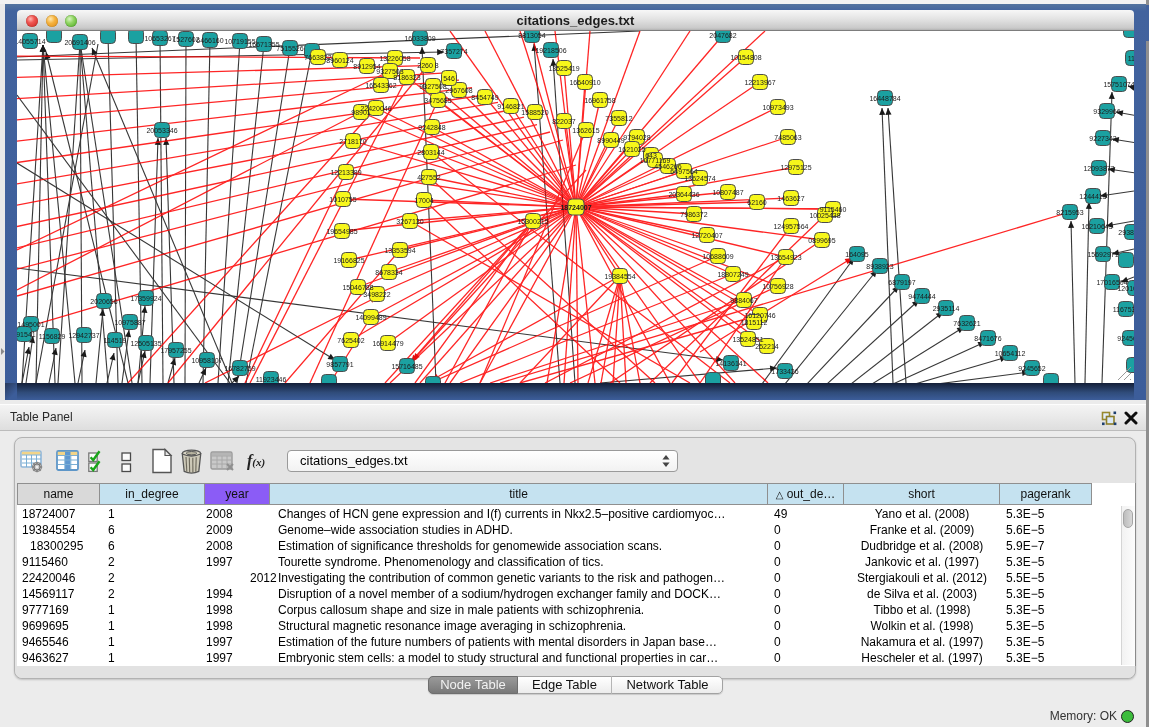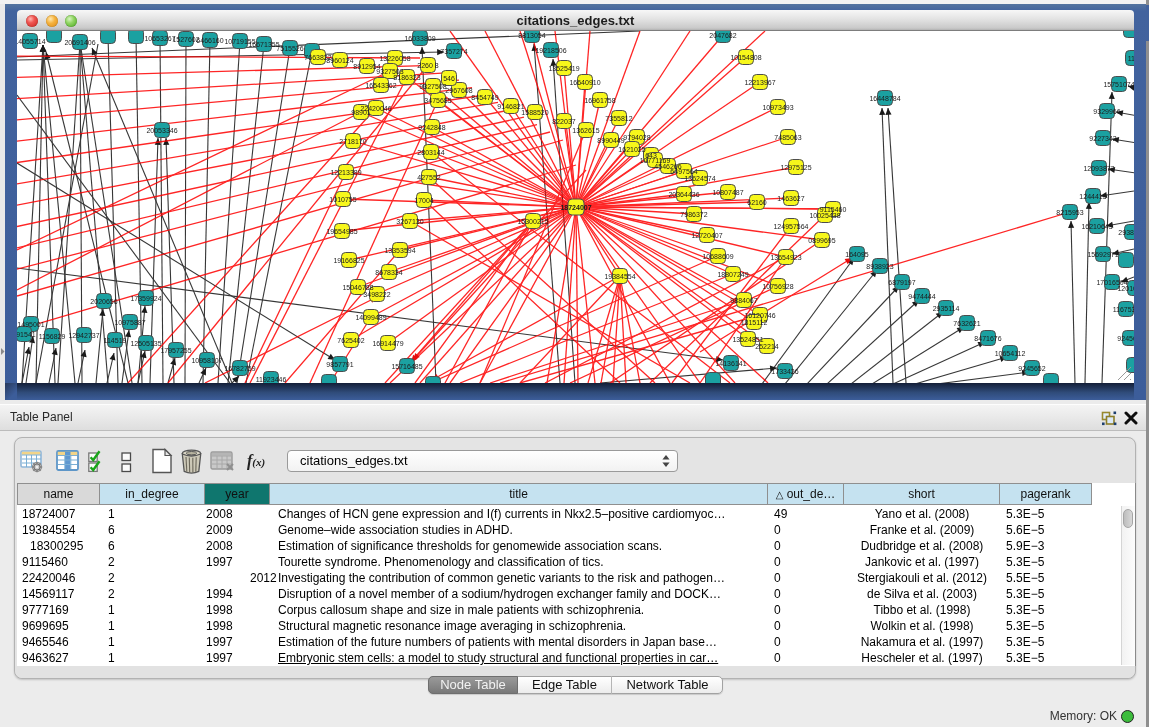--- a/index.html
+++ b/index.html
@@ -784,21 +784,21 @@
 <div class="abs" style="left:287px;top:450px;width:391px;height:22px;background:linear-gradient(180deg,#ffffff,#f2f2f2);border:1px solid #9a9a9a;border-radius:4px;box-sizing:border-box"></div>
 <div class="abs" style="left:300px;top:451px;height:20px;line-height:20px;font-size:13px;color:#000">citations_edges.txt</div>
 <svg class="abs" style="left:661px;top:455px" width="10" height="12" viewBox="0 0 10 12">
     <path d="M5 0 L8.6 4.4 H1.4 Z" fill="#444"></path>
     <path d="M5 12 L1.4 7.6 H8.6 Z" fill="#444"></path>
   </svg>
 
 <div class="abs" style="left:17px;top:483px;width:1118px;height:183px;background:#fff;border-bottom:1px solid #8a8a8a"></div>
 <div style="position:absolute;left:18px;top:483px;width:82px;height:22px;background:#d9d9d9;border-right:1px solid #8f8f8f;border-top:1px solid #8f8f8f;border-bottom:1px solid #8f8f8f;box-sizing:border-box;text-align:center;line-height:21px;font-size:12px;color:#111">name</div>
 <div style="position:absolute;left:100px;top:483px;width:105px;height:22px;background:#c5e2f0;border-right:1px solid #8f8f8f;border-top:1px solid #8f8f8f;border-bottom:1px solid #8f8f8f;box-sizing:border-box;text-align:center;line-height:21px;font-size:12px;color:#111">in_degree</div>
-<div style="position:absolute;left:205px;top:483px;width:65px;height:22px;background:#0f766e;border-right:1px solid #8f8f8f;border-top:1px solid #8f8f8f;border-bottom:1px solid #8f8f8f;box-sizing:border-box;text-align:center;line-height:21px;font-size:12px;color:#111">year</div>
+<div style="position:absolute;left:205px;top:483px;width:65px;height:22px;background:#8b5cf6;border-right:1px solid #8f8f8f;border-top:1px solid #8f8f8f;border-bottom:1px solid #8f8f8f;box-sizing:border-box;text-align:center;line-height:21px;font-size:12px;color:#111">year</div>
 <div style="position:absolute;left:270px;top:483px;width:498px;height:22px;background:#c5e2f0;border-right:1px solid #8f8f8f;border-top:1px solid #8f8f8f;border-bottom:1px solid #8f8f8f;box-sizing:border-box;text-align:center;line-height:21px;font-size:12px;color:#111">title</div>
 <div style="position:absolute;left:768px;top:483px;width:76px;height:22px;background:#c5e2f0;border-right:1px solid #8f8f8f;border-top:1px solid #8f8f8f;border-bottom:1px solid #8f8f8f;box-sizing:border-box;text-align:center;line-height:21px;font-size:12px;color:#111"><span style="font-size:10px">△</span> out_de…</div>
 <div style="position:absolute;left:844px;top:483px;width:156px;height:22px;background:#c5e2f0;border-right:1px solid #8f8f8f;border-top:1px solid #8f8f8f;border-bottom:1px solid #8f8f8f;box-sizing:border-box;text-align:center;line-height:21px;font-size:12px;color:#111">short</div>
 <div style="position:absolute;left:1000px;top:483px;width:92px;height:22px;background:#c5e2f0;border-right:1px solid #8f8f8f;border-top:1px solid #8f8f8f;border-bottom:1px solid #8f8f8f;box-sizing:border-box;text-align:center;line-height:21px;font-size:12px;color:#111">pagerank</div>
 <div style="position:absolute;left:17px;top:483px;width:1px;height:22px;background:#8f8f8f"></div>
 <div style="position:absolute;left:18px;top:506px;width:82px;height:16px;font-size:12px;line-height:16px;color:#000;white-space:nowrap;overflow:hidden;padding-left:4px;box-sizing:border-box;">18724007</div>
 <div style="position:absolute;left:100px;top:506px;width:105px;height:16px;font-size:12px;line-height:16px;color:#000;white-space:nowrap;overflow:hidden;padding-left:8px;box-sizing:border-box;">1</div>
 <div style="position:absolute;left:205px;top:506px;width:65px;height:16px;font-size:12px;line-height:16px;color:#000;white-space:nowrap;overflow:hidden;padding-left:1px;box-sizing:border-box;">2008</div>
 <div style="position:absolute;left:270px;top:506px;width:498px;height:16px;font-size:12px;line-height:16px;color:#000;white-space:nowrap;overflow:hidden;padding-left:8px;box-sizing:border-box;">Changes of HCN gene expression and I(f) currents in Nkx2.5–positive cardiomyoc…</div>
 <div style="position:absolute;left:768px;top:506px;width:76px;height:16px;font-size:12px;line-height:16px;color:#000;white-space:nowrap;overflow:hidden;padding-left:6px;box-sizing:border-box;">49</div>
@@ -810,21 +810,21 @@
 <div style="position:absolute;left:270px;top:522px;width:498px;height:16px;font-size:12px;line-height:16px;color:#000;white-space:nowrap;overflow:hidden;padding-left:8px;box-sizing:border-box;">Genome–wide association studies in ADHD.</div>
 <div style="position:absolute;left:768px;top:522px;width:76px;height:16px;font-size:12px;line-height:16px;color:#000;white-space:nowrap;overflow:hidden;padding-left:6px;box-sizing:border-box;">0</div>
 <div style="position:absolute;left:844px;top:522px;width:156px;height:16px;font-size:12px;line-height:16px;color:#000;white-space:nowrap;overflow:hidden;text-align:center;">Franke et al. (2009)</div>
 <div style="position:absolute;left:1000px;top:522px;width:92px;height:16px;font-size:12px;line-height:16px;color:#000;white-space:nowrap;overflow:hidden;padding-left:6px;box-sizing:border-box;">5.6E−5</div>
 <div style="position:absolute;left:18px;top:538px;width:82px;height:16px;font-size:12px;line-height:16px;color:#000;white-space:nowrap;overflow:hidden;padding-left:4px;box-sizing:border-box;margin-left:8px;">18300295</div>
 <div style="position:absolute;left:100px;top:538px;width:105px;height:16px;font-size:12px;line-height:16px;color:#000;white-space:nowrap;overflow:hidden;padding-left:8px;box-sizing:border-box;">6</div>
 <div style="position:absolute;left:205px;top:538px;width:65px;height:16px;font-size:12px;line-height:16px;color:#000;white-space:nowrap;overflow:hidden;padding-left:1px;box-sizing:border-box;">2008</div>
 <div style="position:absolute;left:270px;top:538px;width:498px;height:16px;font-size:12px;line-height:16px;color:#000;white-space:nowrap;overflow:hidden;padding-left:8px;box-sizing:border-box;">Estimation of significance thresholds for genomewide association scans.</div>
 <div style="position:absolute;left:768px;top:538px;width:76px;height:16px;font-size:12px;line-height:16px;color:#000;white-space:nowrap;overflow:hidden;padding-left:6px;box-sizing:border-box;">0</div>
 <div style="position:absolute;left:844px;top:538px;width:156px;height:16px;font-size:12px;line-height:16px;color:#000;white-space:nowrap;overflow:hidden;text-align:center;">Dudbridge et al. (2008)</div>
-<div style="position:absolute;left:1000px;top:538px;width:92px;height:16px;font-size:12px;line-height:16px;color:#000;white-space:nowrap;overflow:hidden;padding-left:6px;box-sizing:border-box;">5.9E−3</div>
+<div style="position:absolute;left:1000px;top:538px;width:92px;height:16px;font-size:12px;line-height:16px;color:#000;white-space:nowrap;overflow:hidden;padding-left:6px;box-sizing:border-box;">5.9E−7</div>
 <div style="position:absolute;left:18px;top:554px;width:82px;height:16px;font-size:12px;line-height:16px;color:#000;white-space:nowrap;overflow:hidden;padding-left:4px;box-sizing:border-box;">9115460</div>
 <div style="position:absolute;left:100px;top:554px;width:105px;height:16px;font-size:12px;line-height:16px;color:#000;white-space:nowrap;overflow:hidden;padding-left:8px;box-sizing:border-box;">2</div>
 <div style="position:absolute;left:205px;top:554px;width:65px;height:16px;font-size:12px;line-height:16px;color:#000;white-space:nowrap;overflow:hidden;padding-left:1px;box-sizing:border-box;">1997</div>
 <div style="position:absolute;left:270px;top:554px;width:498px;height:16px;font-size:12px;line-height:16px;color:#000;white-space:nowrap;overflow:hidden;padding-left:8px;box-sizing:border-box;">Tourette syndrome. Phenomenology and classification of tics.</div>
 <div style="position:absolute;left:768px;top:554px;width:76px;height:16px;font-size:12px;line-height:16px;color:#000;white-space:nowrap;overflow:hidden;padding-left:6px;box-sizing:border-box;">0</div>
 <div style="position:absolute;left:844px;top:554px;width:156px;height:16px;font-size:12px;line-height:16px;color:#000;white-space:nowrap;overflow:hidden;text-align:center;">Jankovic et al. (1997)</div>
 <div style="position:absolute;left:1000px;top:554px;width:92px;height:16px;font-size:12px;line-height:16px;color:#000;white-space:nowrap;overflow:hidden;padding-left:6px;box-sizing:border-box;">5.3E−5</div>
 <div style="position:absolute;left:18px;top:570px;width:82px;height:16px;font-size:12px;line-height:16px;color:#000;white-space:nowrap;overflow:hidden;padding-left:4px;box-sizing:border-box;">22420046</div>
 <div style="position:absolute;left:100px;top:570px;width:105px;height:16px;font-size:12px;line-height:16px;color:#000;white-space:nowrap;overflow:hidden;padding-left:8px;box-sizing:border-box;">2</div>
 <div style="position:absolute;left:205px;top:570px;width:65px;height:16px;font-size:12px;line-height:16px;color:#000;white-space:nowrap;overflow:hidden;padding-left:1px;box-sizing:border-box;margin-left:44px;">2012</div>
@@ -856,21 +856,21 @@
 <div style="position:absolute;left:18px;top:634px;width:82px;height:16px;font-size:12px;line-height:16px;color:#000;white-space:nowrap;overflow:hidden;padding-left:4px;box-sizing:border-box;">9465546</div>
 <div style="position:absolute;left:100px;top:634px;width:105px;height:16px;font-size:12px;line-height:16px;color:#000;white-space:nowrap;overflow:hidden;padding-left:8px;box-sizing:border-box;">1</div>
 <div style="position:absolute;left:205px;top:634px;width:65px;height:16px;font-size:12px;line-height:16px;color:#000;white-space:nowrap;overflow:hidden;padding-left:1px;box-sizing:border-box;">1997</div>
 <div style="position:absolute;left:270px;top:634px;width:498px;height:16px;font-size:12px;line-height:16px;color:#000;white-space:nowrap;overflow:hidden;padding-left:8px;box-sizing:border-box;">Estimation of the future numbers of patients with mental disorders in Japan base…</div>
 <div style="position:absolute;left:768px;top:634px;width:76px;height:16px;font-size:12px;line-height:16px;color:#000;white-space:nowrap;overflow:hidden;padding-left:6px;box-sizing:border-box;">0</div>
 <div style="position:absolute;left:844px;top:634px;width:156px;height:16px;font-size:12px;line-height:16px;color:#000;white-space:nowrap;overflow:hidden;text-align:center;">Nakamura et al. (1997)</div>
 <div style="position:absolute;left:1000px;top:634px;width:92px;height:16px;font-size:12px;line-height:16px;color:#000;white-space:nowrap;overflow:hidden;padding-left:6px;box-sizing:border-box;">5.3E−5</div>
 <div style="position:absolute;left:18px;top:650px;width:82px;height:16px;font-size:12px;line-height:16px;color:#000;white-space:nowrap;overflow:hidden;padding-left:4px;box-sizing:border-box;">9463627</div>
 <div style="position:absolute;left:100px;top:650px;width:105px;height:16px;font-size:12px;line-height:16px;color:#000;white-space:nowrap;overflow:hidden;padding-left:8px;box-sizing:border-box;">1</div>
 <div style="position:absolute;left:205px;top:650px;width:65px;height:16px;font-size:12px;line-height:16px;color:#000;white-space:nowrap;overflow:hidden;padding-left:1px;box-sizing:border-box;">1997</div>
-<div style="position:absolute;left:270px;top:650px;width:498px;height:16px;font-size:12px;line-height:16px;color:#000;white-space:nowrap;overflow:hidden;padding-left:8px;box-sizing:border-box;text-decoration:underline;">Embryonic stem cells: a model to study structural and functional properties in car…</div>
+<div style="position:absolute;left:270px;top:650px;width:498px;height:16px;font-size:12px;line-height:16px;color:#000;white-space:nowrap;overflow:hidden;padding-left:8px;box-sizing:border-box;">Embryonic stem cells: a model to study structural and functional properties in car…</div>
 <div style="position:absolute;left:768px;top:650px;width:76px;height:16px;font-size:12px;line-height:16px;color:#000;white-space:nowrap;overflow:hidden;padding-left:6px;box-sizing:border-box;">0</div>
 <div style="position:absolute;left:844px;top:650px;width:156px;height:16px;font-size:12px;line-height:16px;color:#000;white-space:nowrap;overflow:hidden;text-align:center;">Hescheler et al. (1997)</div>
 <div style="position:absolute;left:1000px;top:650px;width:92px;height:16px;font-size:12px;line-height:16px;color:#000;white-space:nowrap;overflow:hidden;padding-left:6px;box-sizing:border-box;">5.3E−5</div>
 
 <div class="abs" style="left:1121px;top:506px;width:14px;height:159px;background:linear-gradient(90deg,#f2f2f2,#fcfcfc);border-left:1px solid #d5d5d5;box-sizing:border-box"></div>
 <div class="abs" style="left:1123px;top:509px;width:10px;height:19px;border-radius:5px;background:linear-gradient(90deg,#bdbdbd,#d8d8d8);border:1px solid #a5a5a5;box-sizing:border-box"></div>
 <div class="abs" style="left:1135px;top:483px;width:1px;height:183px;background:#8a8a8a"></div>
 
 <div class="abs" style="left:15px;top:666px;width:1120px;height:12px;background:#e2e2e2;border-radius:0 0 8px 8px"></div>
 

